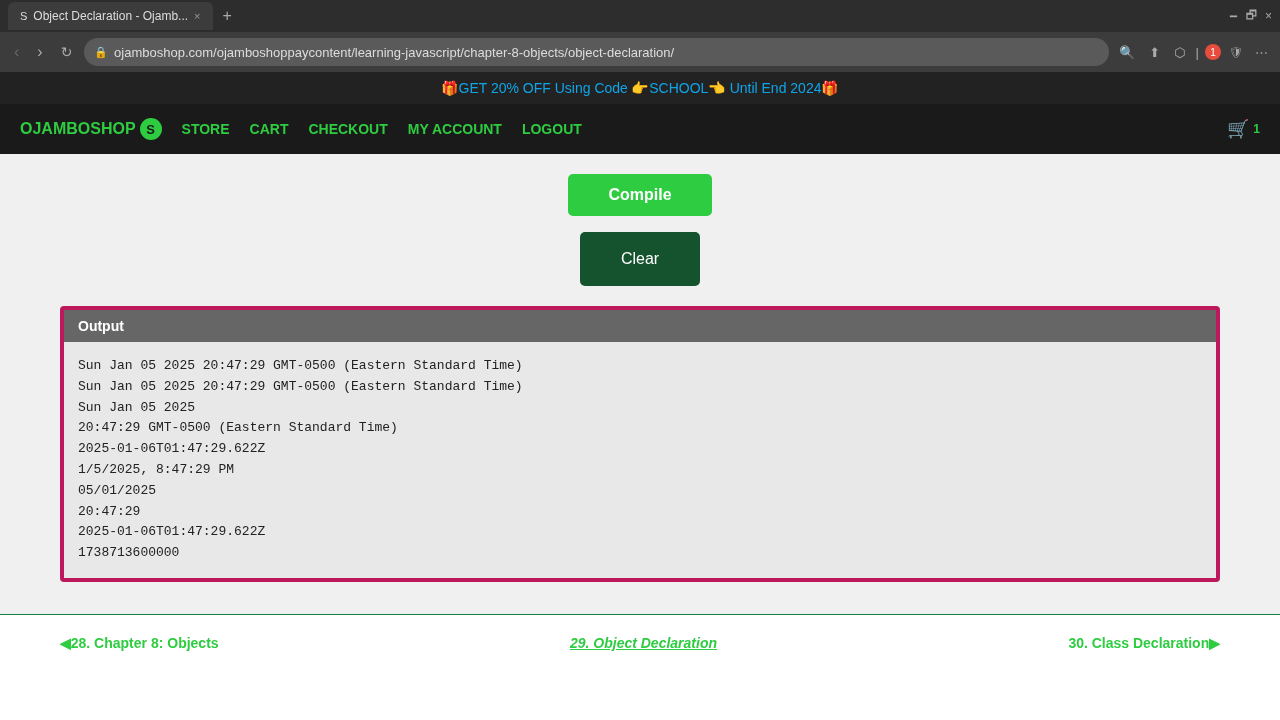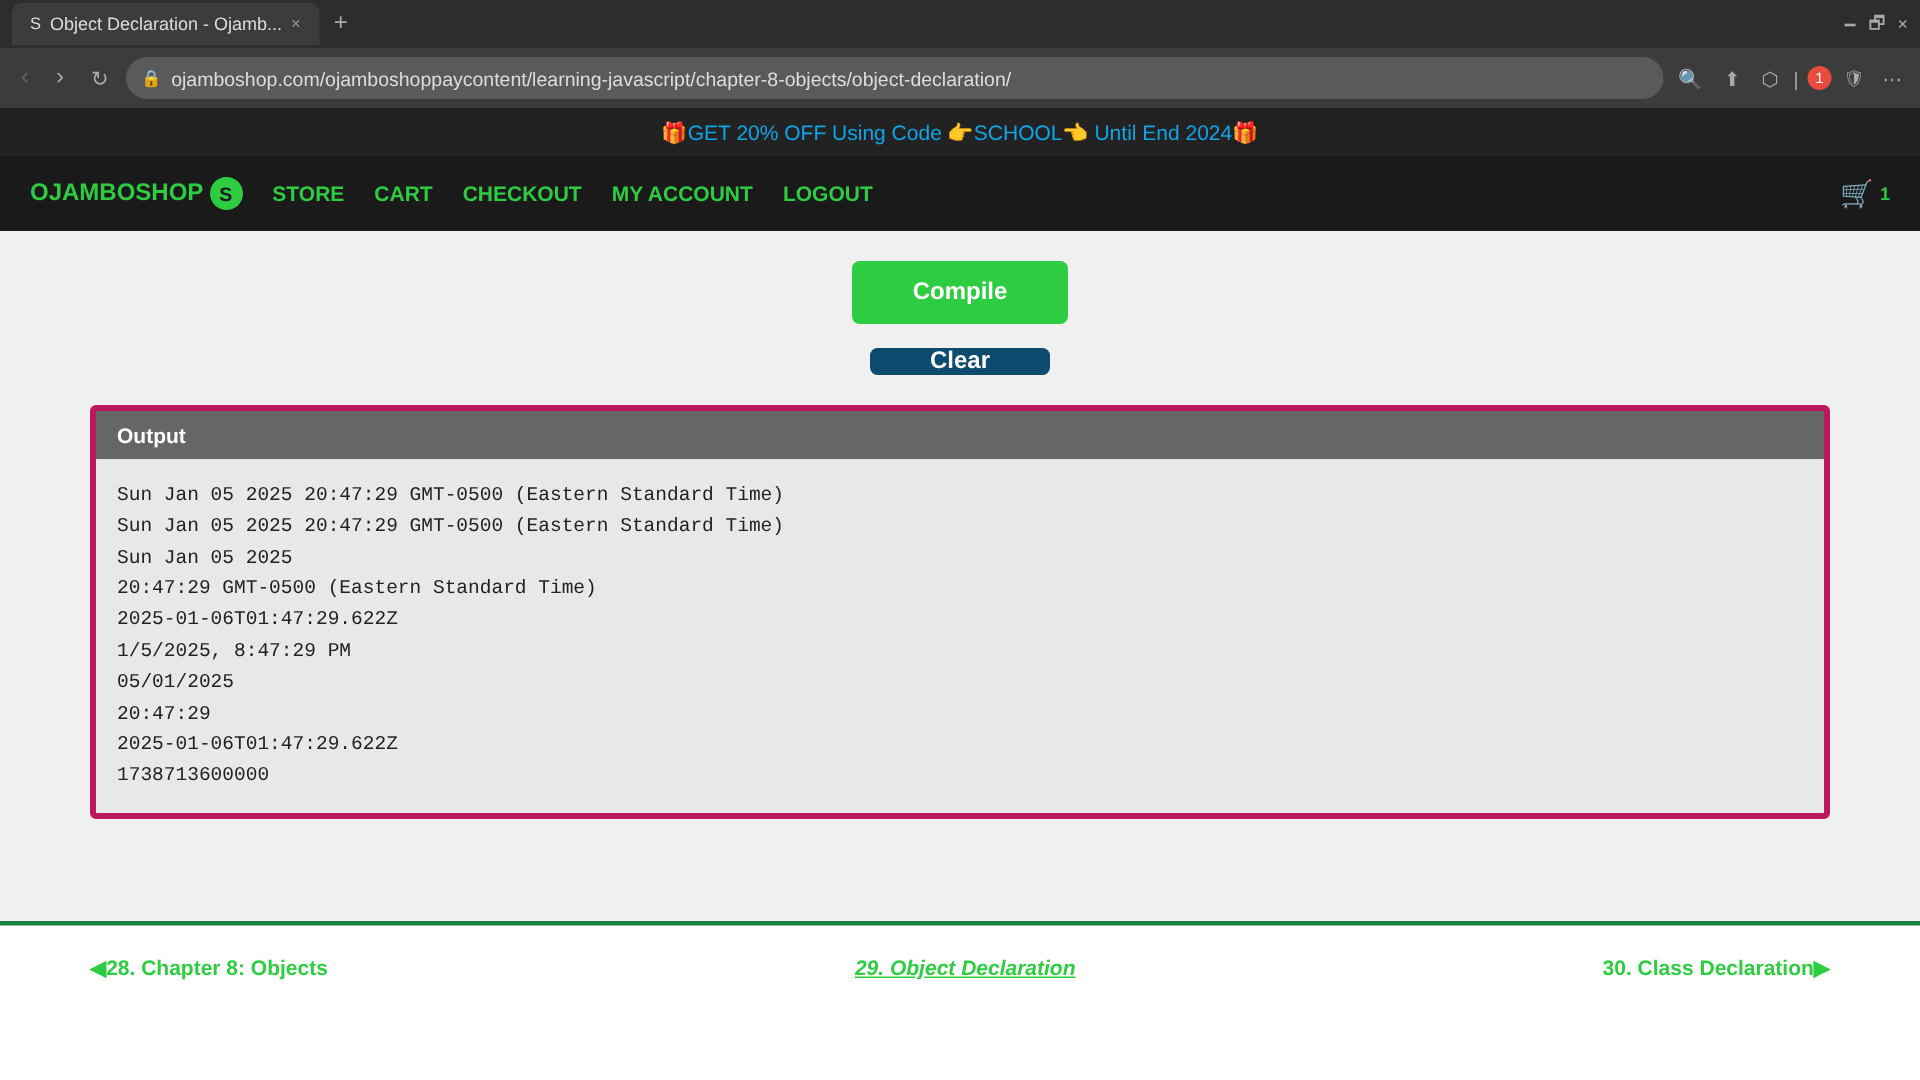--- a/index.html
+++ b/index.html
@@ -210,27 +210,27 @@
       border: none;
       border-radius: 5px;
       padding: 12px 40px;
       font-size: 16px;
       font-weight: bold;
       cursor: pointer;
       margin-bottom: 16px;
       min-width: 120px;
     }
     .btn-clear {
-      background: #0c4a6e;
+      background: #14532d;
       color: #fff;
       border: none;
       border-radius: 5px;
-      padding: 0 40px;
-      font-size: 16px;
-      font-weight: bold;
+      padding: 18px 40px;
+      font-size: 16px;
+      font-weight: normal;
       cursor: pointer;
       margin-bottom: 20px;
       min-width: 120px;
     }
 
     
     .output-panel {
       width: 100%;
       border: 4px solid #be185d;
       border-radius: 4px;
@@ -257,21 +257,21 @@
       white-space: pre;
     }
 
     
     .bottom-nav {
       background: #fff;
       display: flex;
       justify-content: space-between;
       align-items: center;
       padding: 20px 60px;
-      border-top: 3px solid #15803d;
+      border-top: 1px solid #15803d;
     }
     .bottom-nav-prev {
       color: #2ecc40;
       text-decoration: none;
       font-weight: bold;
       font-size: 14px;
       display: flex;
       align-items: center;
       gap: 4px;
     }

